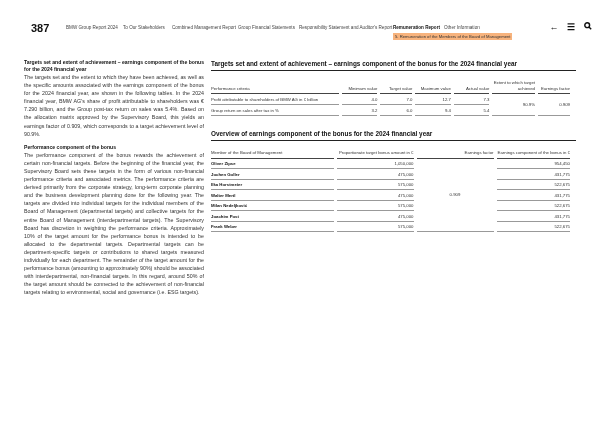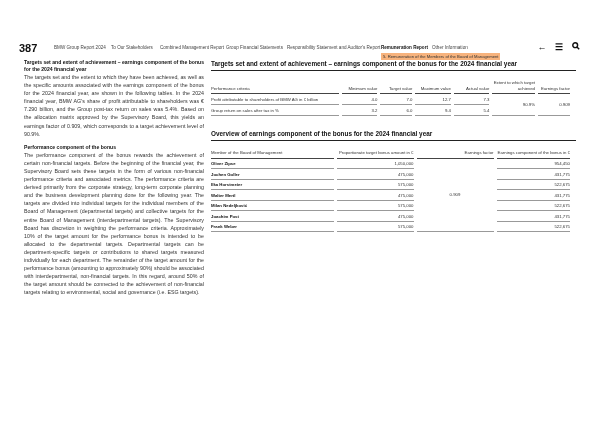--- a/index.html
+++ b/index.html
@@ -1,17 +1,17 @@
 <!DOCTYPE html>
 <html><head>
 <meta charset="utf-8">
 <style>
   * { margin:0; padding:0; box-sizing:border-box; }
   body { width:600px; height:424px; background:#fff; font-family:"Liberation Sans", sans-serif; color:#222; position:relative; overflow:hidden; }
-  .header { position:absolute; top:0; left:0; width:492px; height:40px;margin-top:20px; }
+  .header { position:absolute; top:0; left:12px; width:492px; height:40px; }
   .page-num { position:absolute; left:19px; top:22px; font-size:11px; font-weight:bold; color:#111; }
   .nav { position:absolute; left:54px; top:25px; font-size:4.6px; color:#444; display:flex; gap:0; }
   .nav span { position:absolute; white-space:nowrap; }
   .nav .active { font-weight:bold; color:#111; }
   .subtag { position:absolute; left:381px; top:33px; background:#f7b37d; font-size:4.2px; padding:1px 2px; color:#333; white-space:nowrap; }
   .icons { position:absolute; left:537px; top:22px; display:flex; gap:7px; font-size:9px; font-weight:bold; color:#111; }
   .icons span { display:inline-block; width:10px; text-align:center; }
   .left { position:absolute; left:24px; top:59px; width:180px; font-size:5.3px; line-height:8.1px; color:#333; text-align:justify; }
   .left h3 { font-size:5.1px; font-weight:bold; color:#111; line-height:7px; }
   .left p { margin-bottom:6px; }

